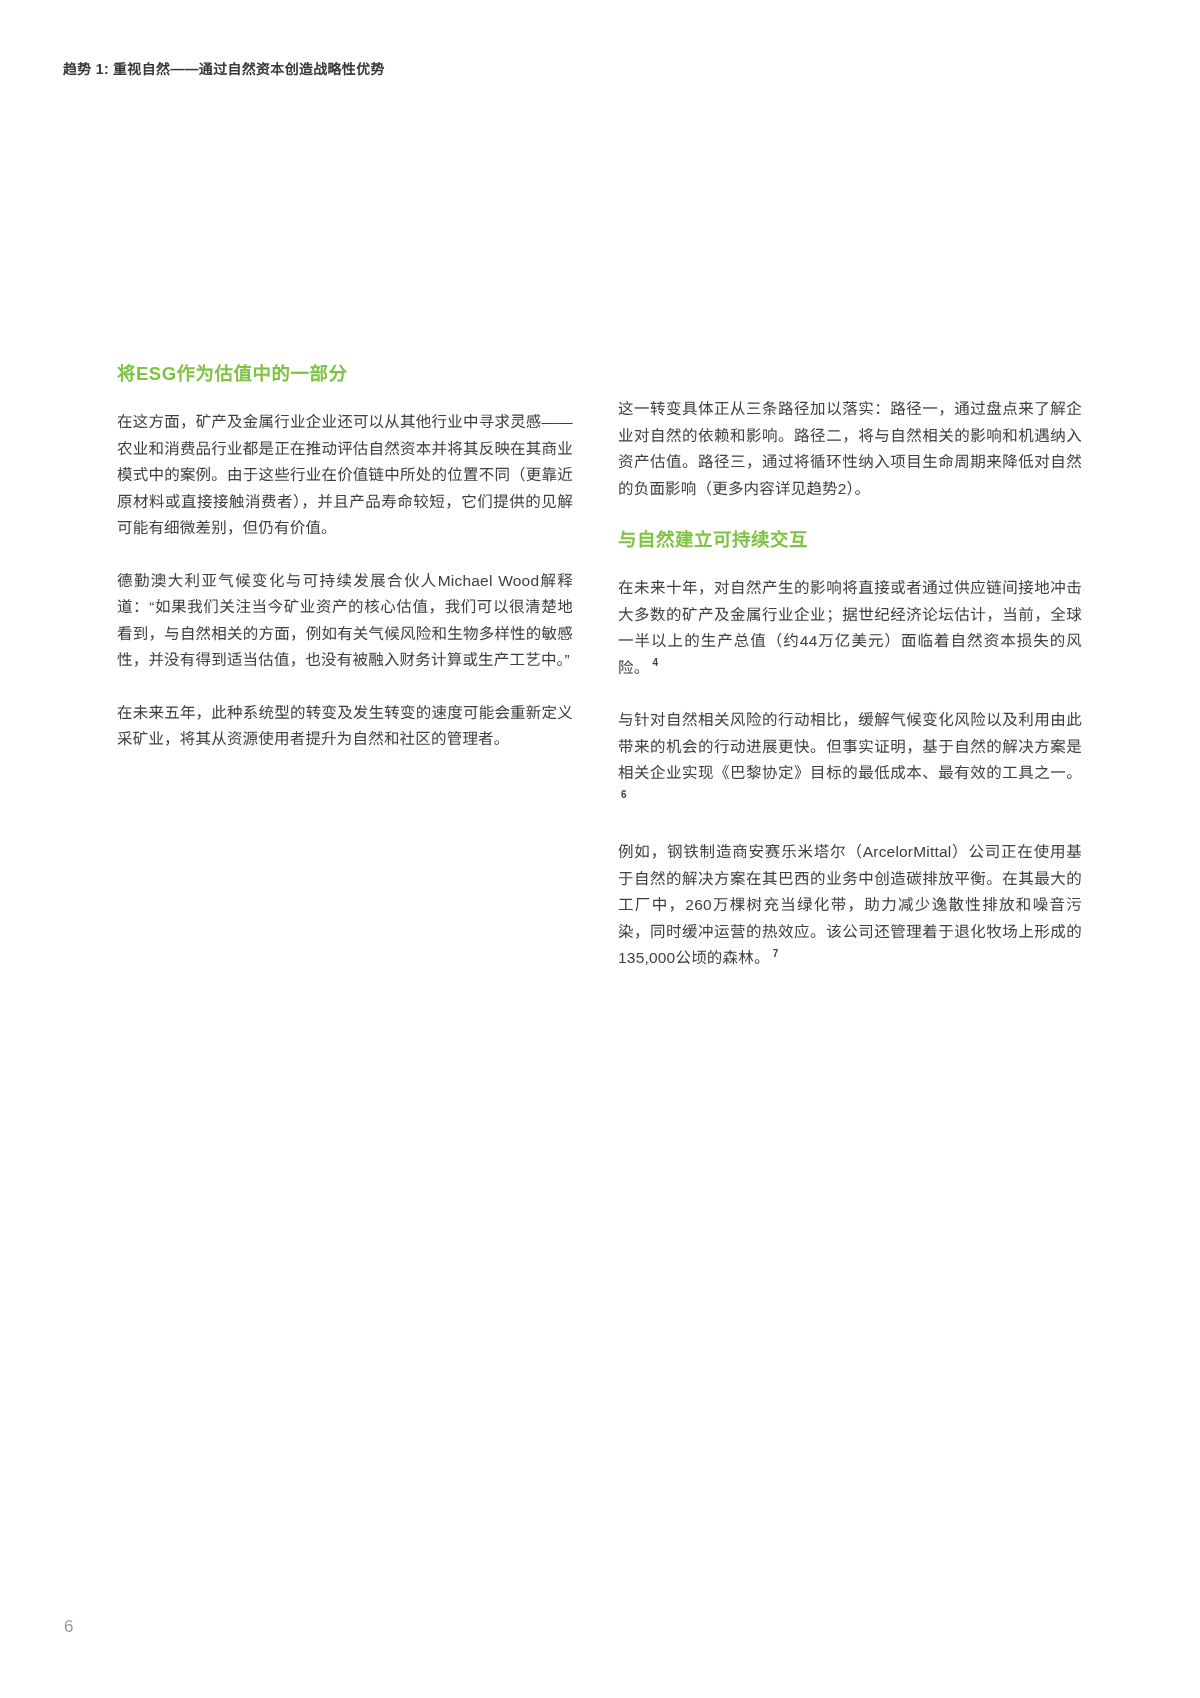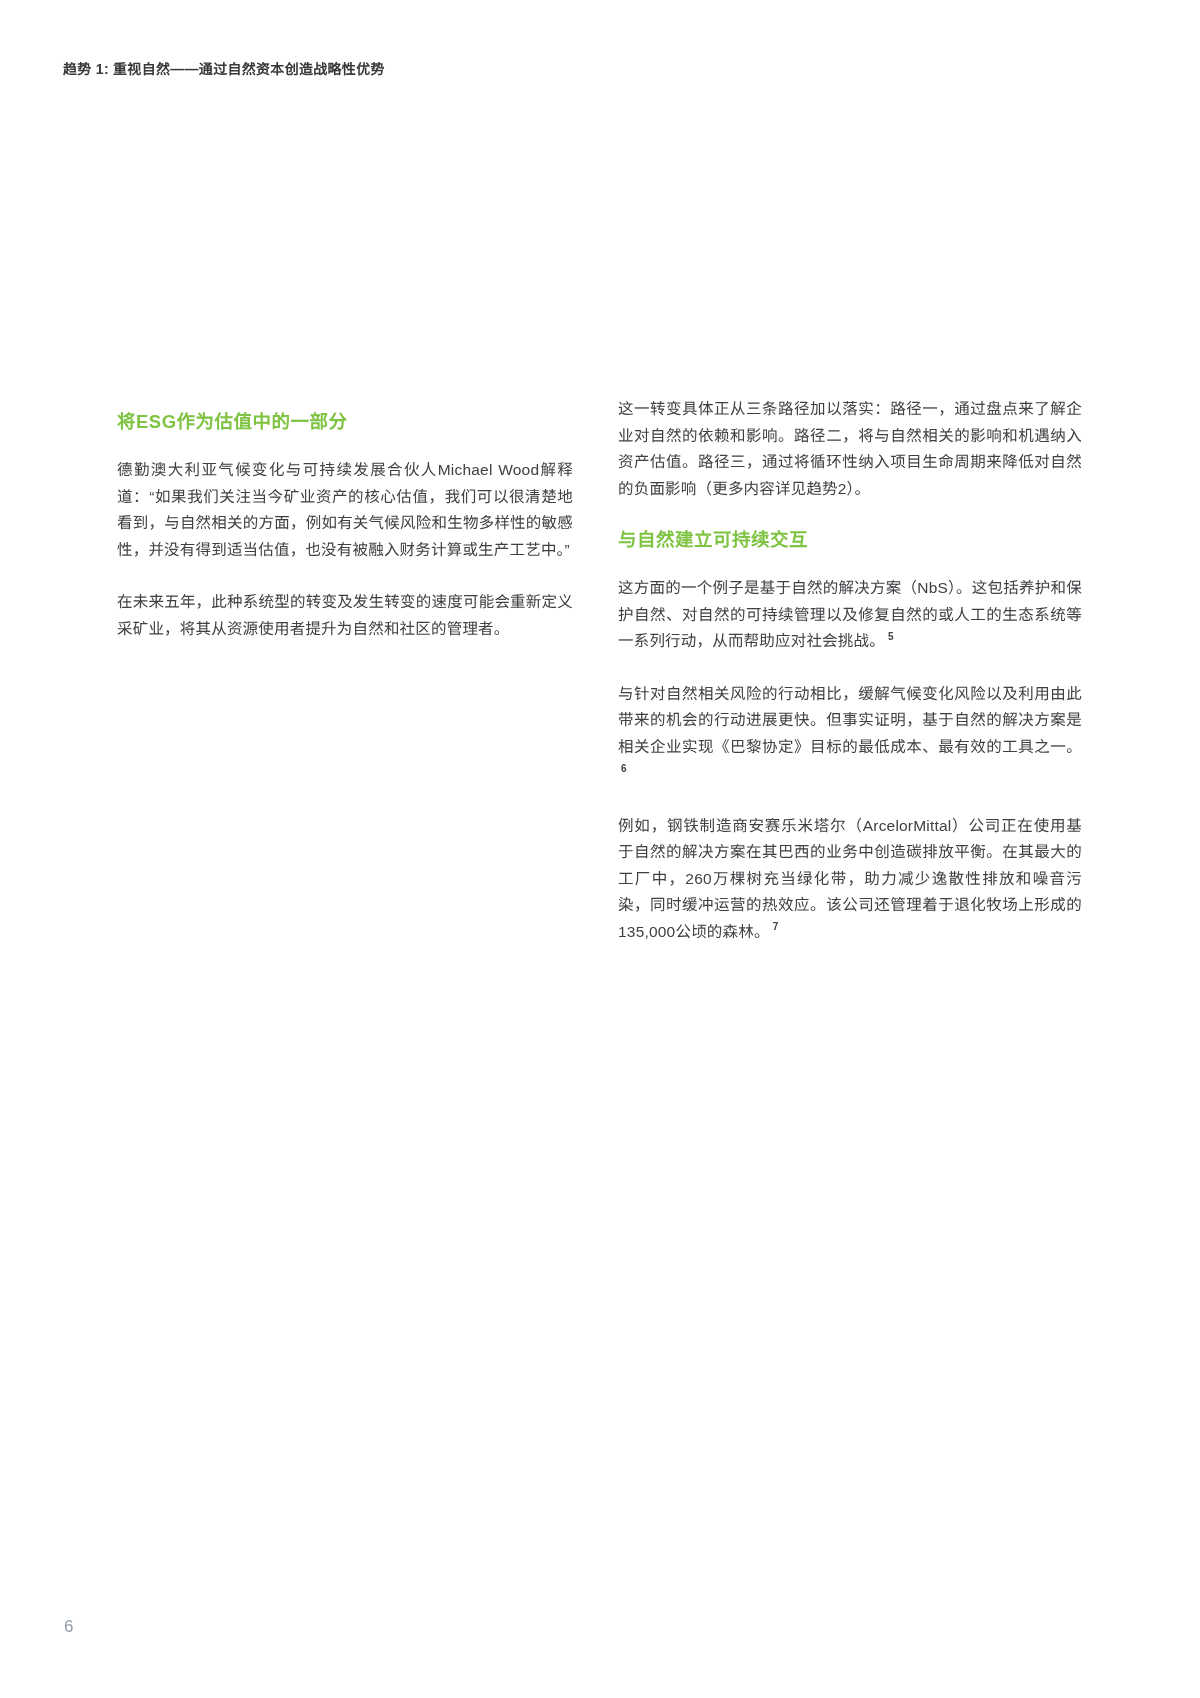--- a/index.html
+++ b/index.html
@@ -41,21 +41,20 @@
     position: absolute;
     text-align: justify;
     font-size: 15.5px;
     line-height: 26.5px;
     letter-spacing: 0.2px;
   }
   .col-left {
     left: 117px;
     top: 362px;
     width: 456px;
-    margin-top: 48px;
   }
   .col-right {
     left: 618px;
     top: 396px;
     width: 464px;
   }
   .section-heading {
     margin: 0 0 23px 0;
     font-size: 18.5px;
     line-height: 24px;
@@ -91,27 +90,28 @@
 <body>
 
 <div class="page">
 
   <div class="running-header">
     <span class="rh-bold">趋势 1:</span><span class="rh-rest"> 重视自然——通过自然资本创造战略性优势</span>
   </div>
 
   <div class="col col-left">
     <h2 class="section-heading">将ESG作为估值中的一部分</h2>
+    <p class="para"><span>在这方面，矿产及金属行业企业还可以从其他行业中寻求灵感——农业和消费品行业都是正在推动评估自然资本并将其反映在其商业模式中的案例。由于这些行业在价值链中所处的位置不同（更靠近原材料或直接接触消费者），并且产品寿命较短，它们提供的见解可能有细微差别，但仍有价值。</span></p>
     <p class="para"><span>德勤澳大利亚气候变化与可持续发展合伙人Michael Wood解释道：“如果我们关注当今矿业资产的核心估值，我们可以很清楚地看到，与自然相关的方面，例如有关气候风险和生物多样性的敏感性，并没有得到适当估值，也没有被融入财务计算或生产工艺中。”</span></p>
     <p class="para"><span>在未来五年，此种系统型的转变及发生转变的速度可能会重新定义采矿业，将其从资源使用者提升为自然和社区的管理者。</span></p>
   </div>
 
   <div class="col col-right">
     <p class="para"><span>这一转变具体正从三条路径加以落实：路径一，通过盘点来了解企业对自然的依赖和影响。路径二，将与自然相关的影响和机遇纳入资产估值。路径三，通过将循环性纳入项目生命周期来降低对自然的负面影响（更多内容详见趋势2）。</span></p>
     <h2 class="section-heading">与自然建立可持续交互</h2>
-    <p class="para"><span>这方面的一个例子是基于自然的解决方案（NbS）。这包括养护和保护自然、对自然的可持续管理以及修复自然的或人工的生态系统等一系列行动，从而帮助应对社会挑战。</span><sup class="footnote-ref">5</sup></p>
+    <p class="para"><span>在未来十年，对自然产生的影响将直接或者通过供应链间接地冲击大多数的矿产及金属行业企业；据世纪经济论坛估计，当前，全球一半以上的生产总值（约44万亿美元）面临着自然资本损失的风险。</span><sup class="footnote-ref">4</sup></p>
     <p class="para"><span>与针对自然相关风险的行动相比，缓解气候变化风险以及利用由此带来的机会的行动进展更快。但事实证明，基于自然的解决方案是相关企业实现《巴黎协定》目标的最低成本、最有效的工具之一。</span><sup class="footnote-ref">6</sup></p>
     <p class="para"><span>例如，钢铁制造商安赛乐米塔尔（ArcelorMittal）公司正在使用基于自然的解决方案在其巴西的业务中创造碳排放平衡。在其最大的工厂中，260万棵树充当绿化带，助力减少逸散性排放和噪音污染，同时缓冲运营的热效应。该公司还管理着于退化牧场上形成的135,000公顷的森林。</span><sup class="footnote-ref">7</sup></p>
   </div>
 
   <div class="page-number">6</div>
 
 </div>
 
 </body></html>

